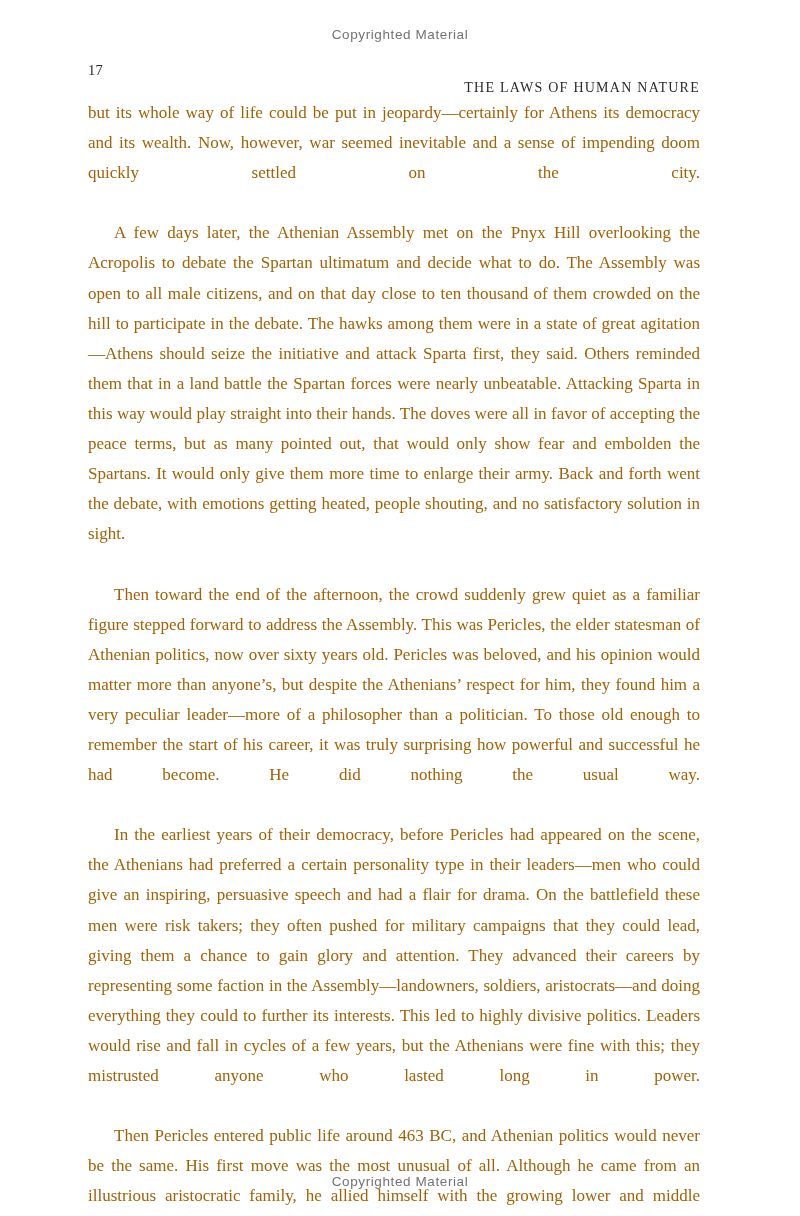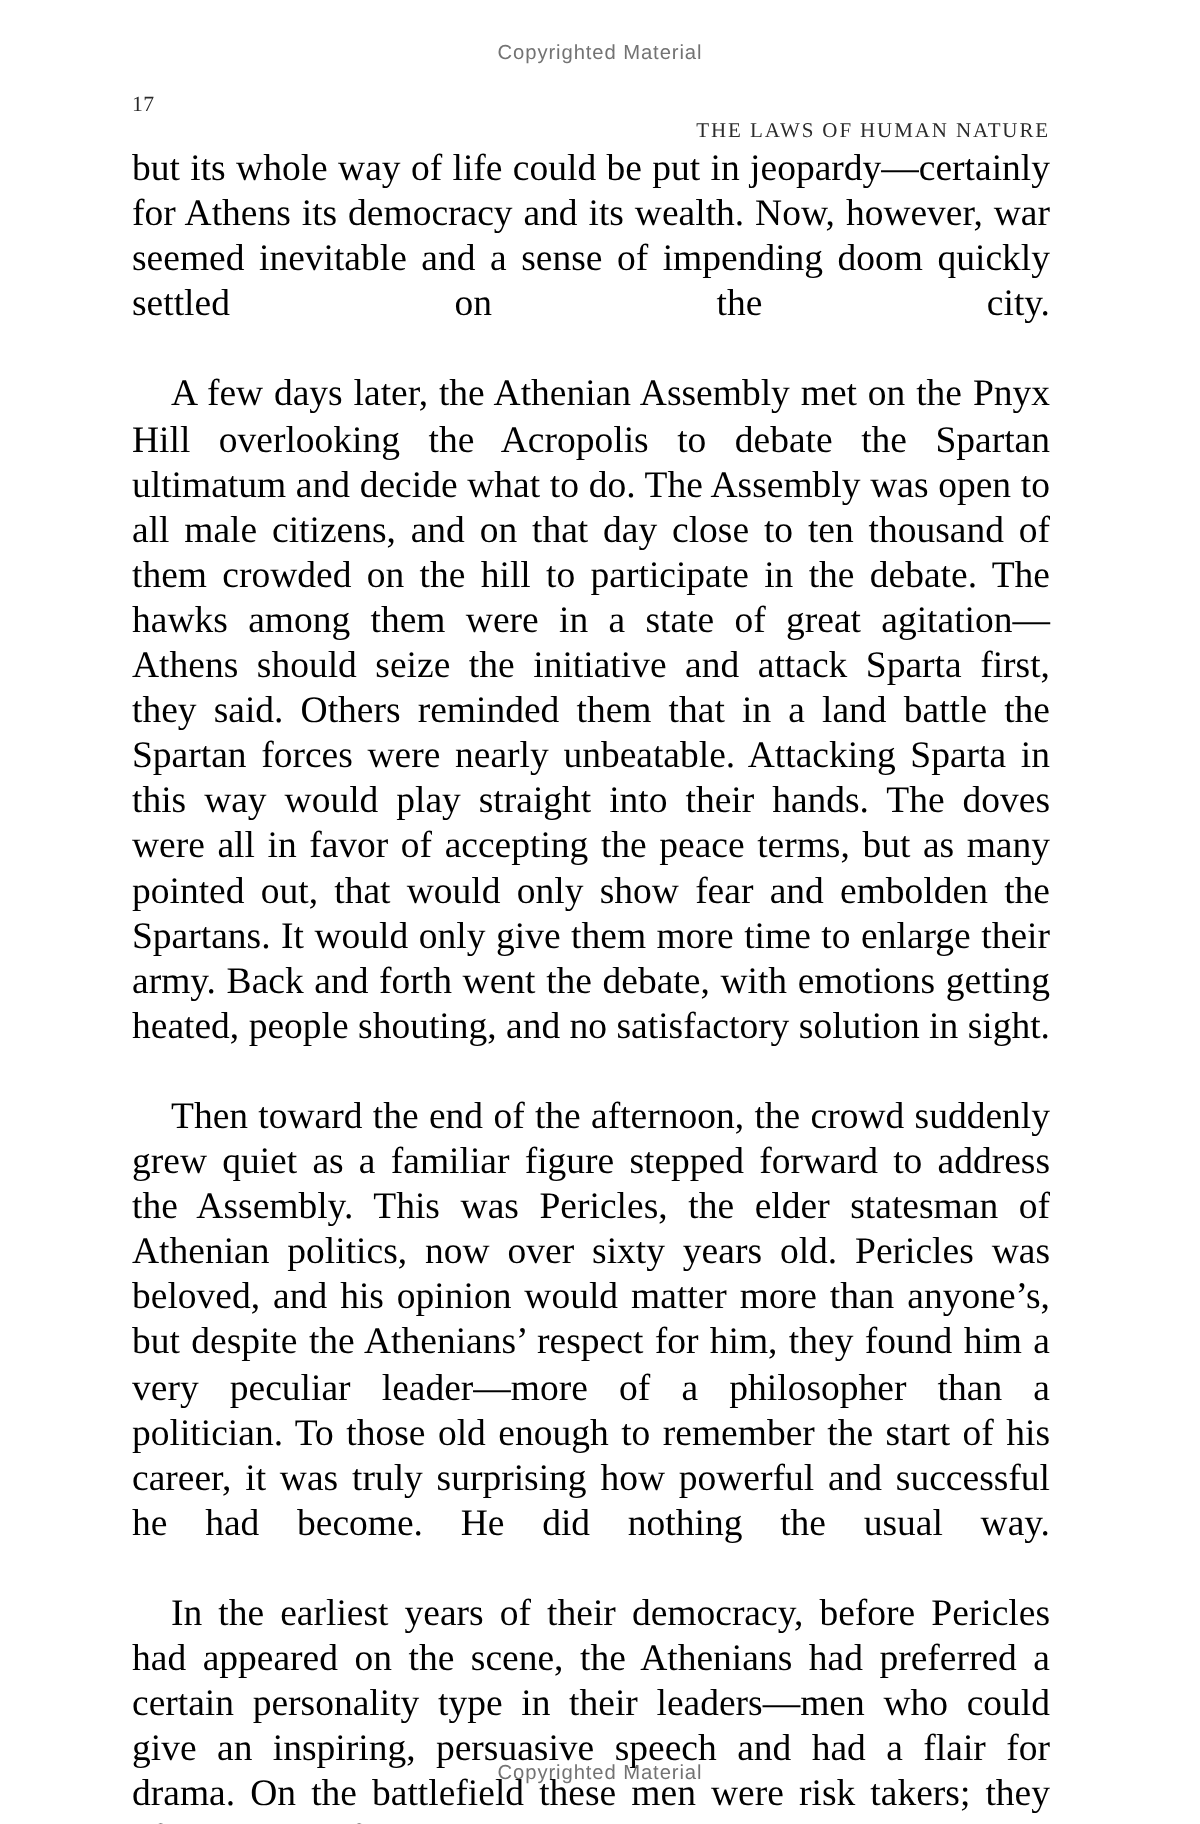--- a/index.html
+++ b/index.html
@@ -70,26 +70,26 @@
 
   
   .textblock {
     position: absolute;
     top: 98px;
     left: 88px;
     width: 612px;
   }
   .para {
     margin: 0;
-    font-size: 25px;
+    font-size: 17px;
     line-height: 30.1px;
     text-align: justify;
     text-justify: inter-word;
     hyphens: none;
-    color: #000000;
+    color: #a16207;
     font-family: Liberation Serif, serif;
   }
   .para + .para {
     text-indent: 26px;
   }
   
   .para:after {
     content: "";
     display: inline-block;
     width: 100%;

